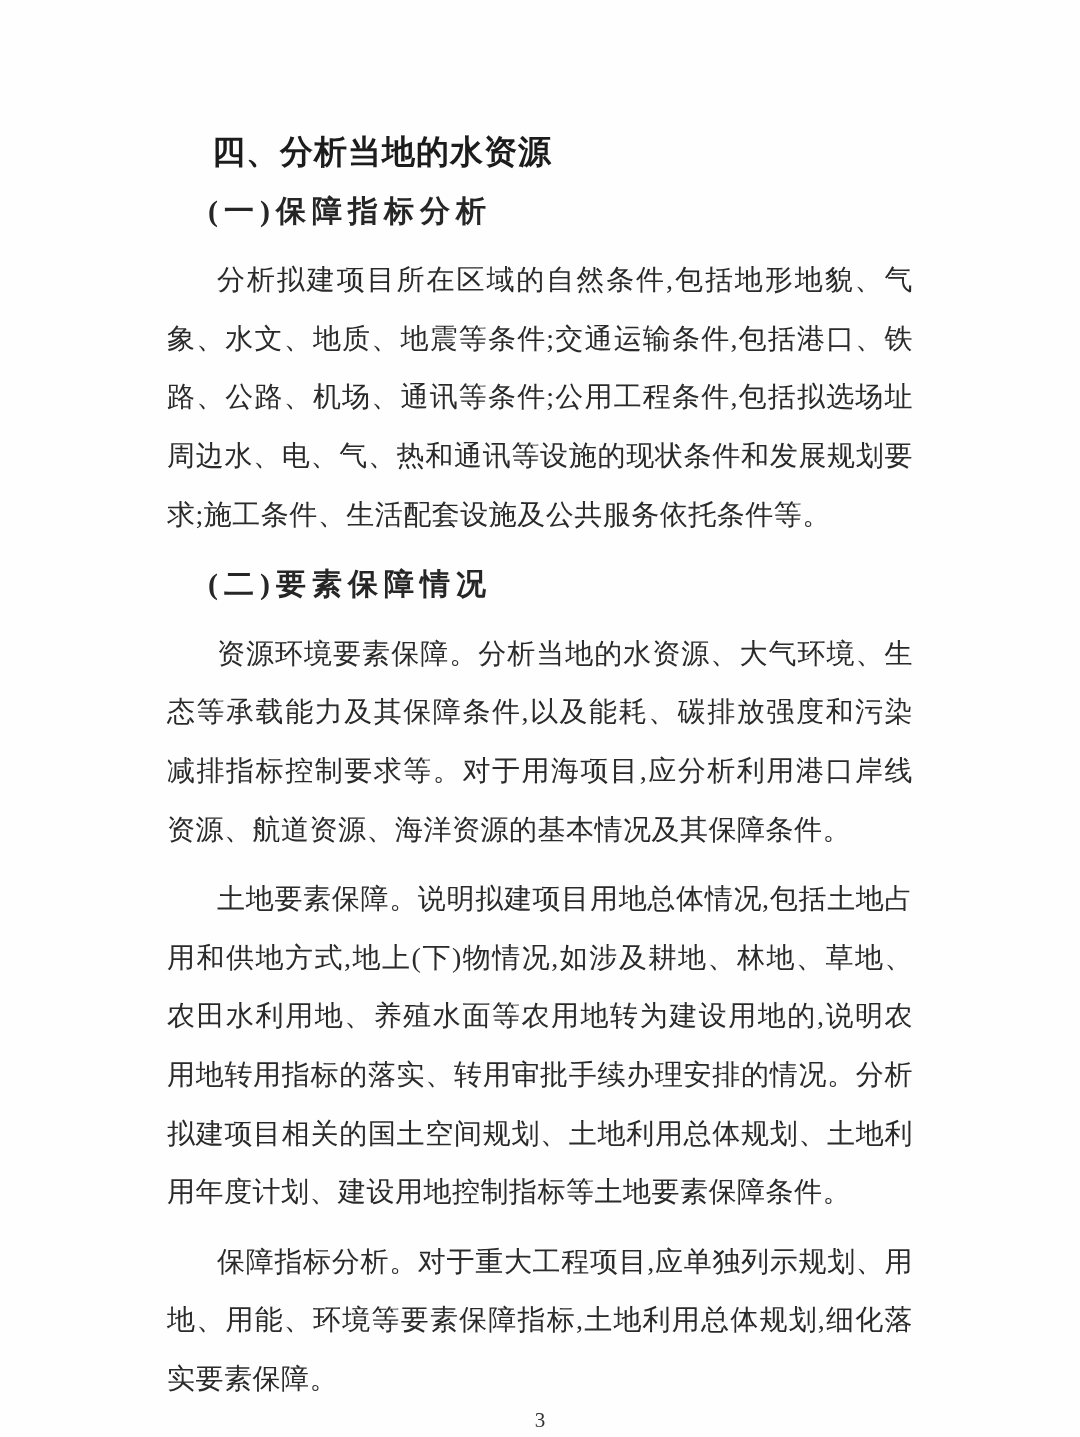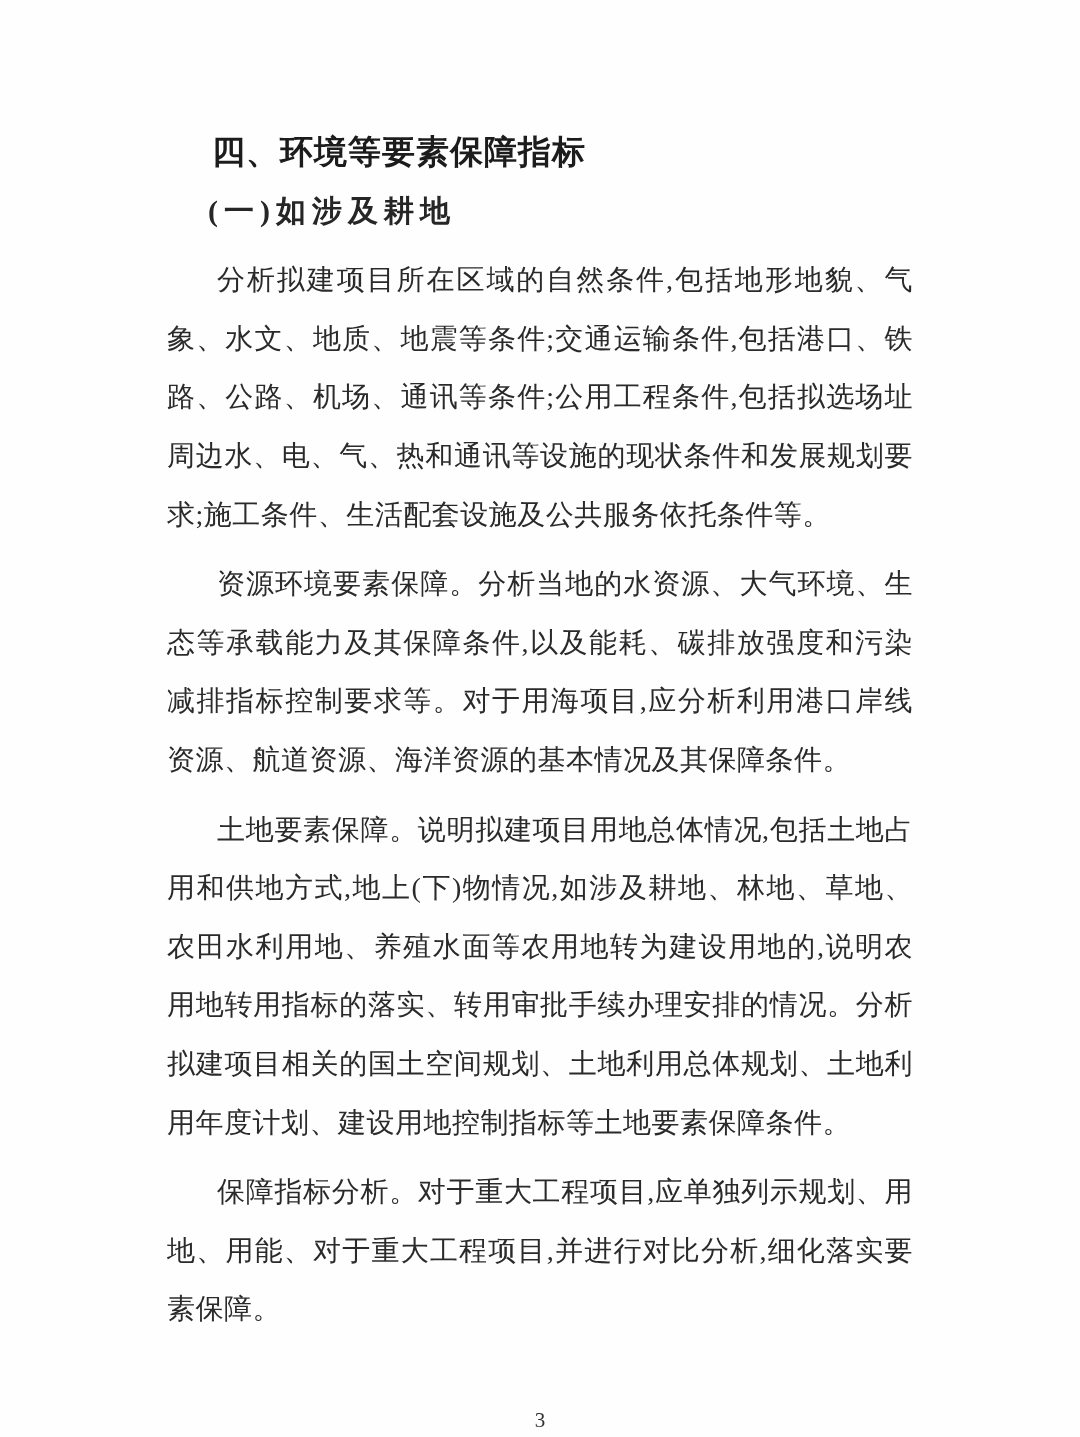--- a/index.html
+++ b/index.html
@@ -66,29 +66,30 @@
     color: #333333;
     font-family: "Liberation Serif", serif;
   }
 </style>
 </head>
 <body>
 
 <div class="page">
   <div class="content">
 
-    <h1 class="heading">四、环境等要素保障指标</h1>
+    <h1 class="heading">四、分析当地的水资源</h1>
 
-    <h2 class="subheading">(一)如涉及耕地</h2>
+    <h2 class="subheading">(一)保障指标分析</h2>
 
     <p class="para">分析拟建项目所在区域的自然条件,包括地形地貌、气象、水文、地质、地震等条件;交通运输条件,包括港口、铁路、公路、机场、通讯等条件;公用工程条件,包括拟选场址周边水、电、气、热和通讯等设施的现状条件和发展规划要求;施工条件、生活配套设施及公共服务依托条件等。</p>
 
+    <h2 class="subheading">(二)要素保障情况</h2>
 
     <p class="para">资源环境要素保障。分析当地的水资源、大气环境、生态等承载能力及其保障条件,以及能耗、碳排放强度和污染减排指标控制要求等。对于用海项目,应分析利用港口岸线资源、航道资源、海洋资源的基本情况及其保障条件。</p>
 
     <p class="para">土地要素保障。说明拟建项目用地总体情况,包括土地占用和供地方式,地上(下)物情况,如涉及耕地、林地、草地、农田水利用地、养殖水面等农用地转为建设用地的,说明农用地转用指标的落实、转用审批手续办理安排的情况。分析拟建项目相关的国土空间规划、土地利用总体规划、土地利用年度计划、建设用地控制指标等土地要素保障条件。</p>
 
-    <p class="para">保障指标分析。对于重大工程项目,应单独列示规划、用地、用能、对于重大工程项目,并进行对比分析,细化落实要素保障。</p>
+    <p class="para">保障指标分析。对于重大工程项目,应单独列示规划、用地、用能、环境等要素保障指标,土地利用总体规划,细化落实要素保障。</p>
 
   </div>
 
   <div class="footer">3</div>
 </div>
 
 </body></html>

